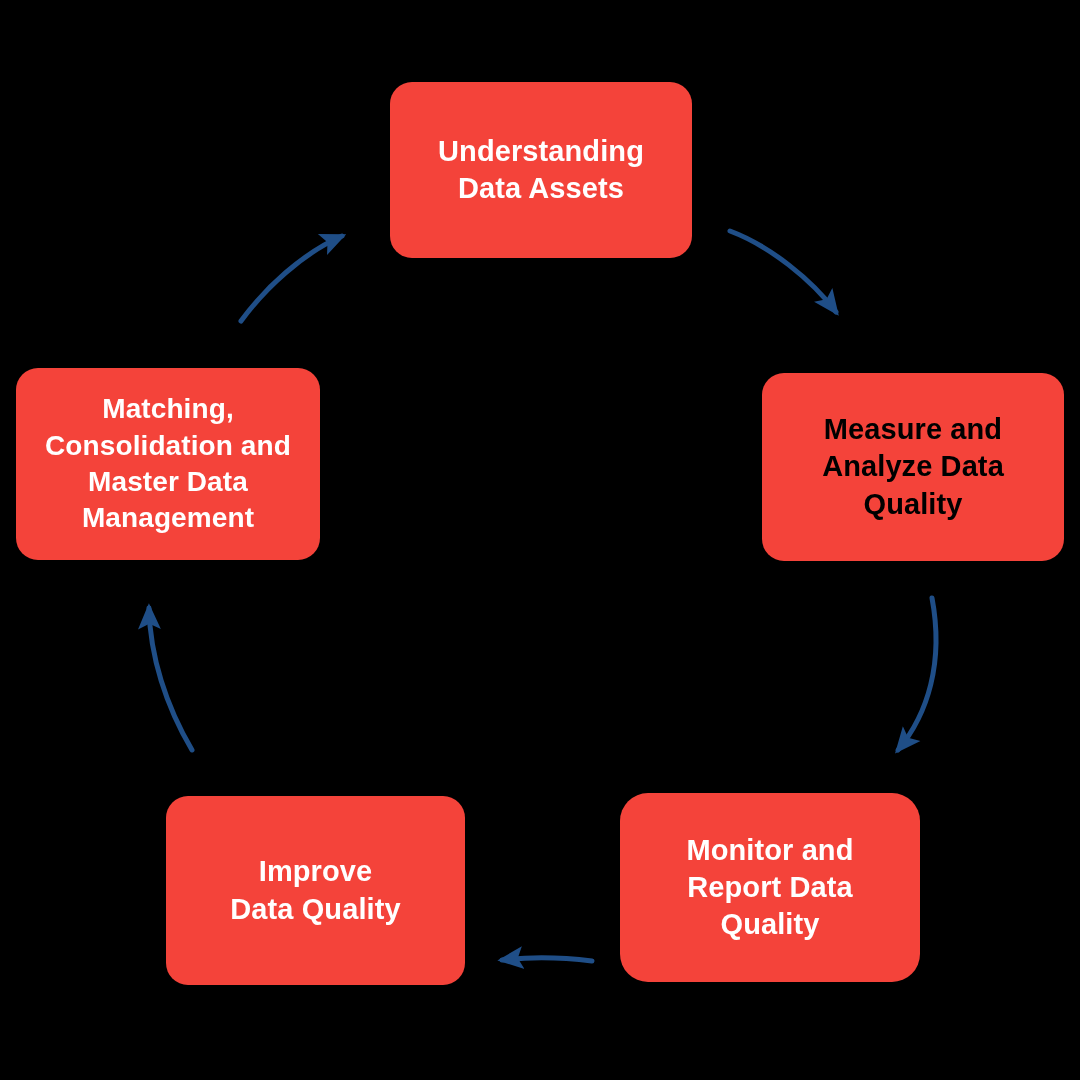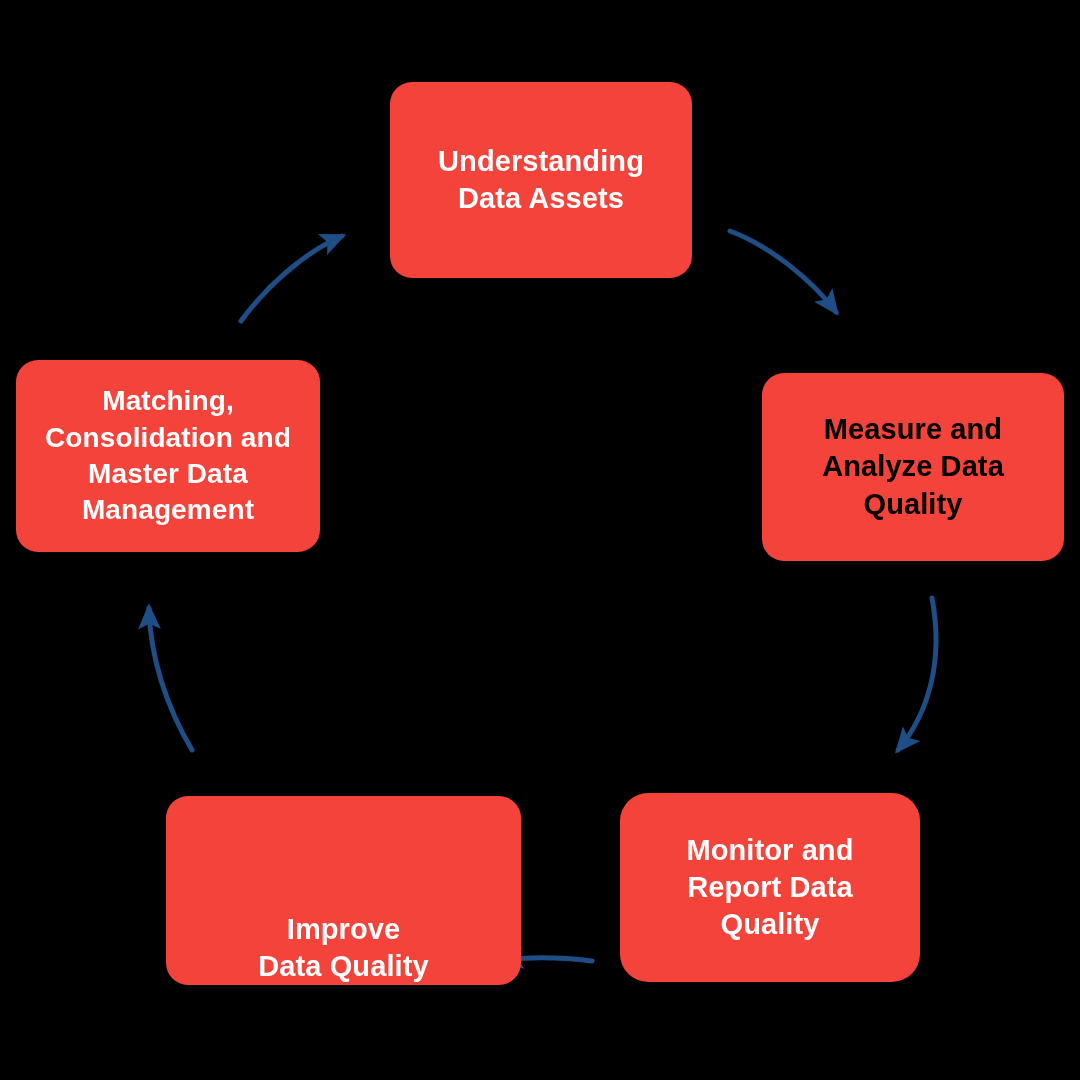--- a/index.html
+++ b/index.html
@@ -42,25 +42,25 @@
     color: #FFFFFF;
     font-family: "Liberation Sans", sans-serif;
     font-weight: bold;
     font-size: 29px;
     line-height: 1.28;
     letter-spacing: 0.1px;
     white-space: pre-line;
     padding: 0 12px;
   }
   
-  #node-understanding { left: 390px; top: 82px;  width: 302px; height: 196px; text-align: center; }
+  #node-understanding { left: 390px; top: 82px;  width: 302px; height: 176px; text-align: center; }
   #node-measure       { left: 762px; top: 373px; width: 302px; height: 188px; }
   #node-monitor       { left: 620px; top: 793px; width: 300px; height: 189px; }
-  #node-improve       { left: 166px; top: 796px; width: 355px; height: 189px; align-items: flex-end; }
-  #node-matching      { left: 16px;  top: 360px; width: 304px; height: 192px; }
+  #node-improve       { left: 166px; top: 796px; width: 299px; height: 189px; }
+  #node-matching      { left: 16px;  top: 368px; width: 304px; height: 192px; }
 
   #node-matching .node-label { font-size: 28px; line-height: 1.30; }
 </style>
 </head>
 <body style="background: rgb(0, 0, 0);">
 
 <div id="canvas" style="background: rgb(0, 0, 0);">
 
   <svg id="arrow-layer" viewBox="0 0 1080 1080" xmlns="http://www.w3.org/2000/svg">
     <defs>

